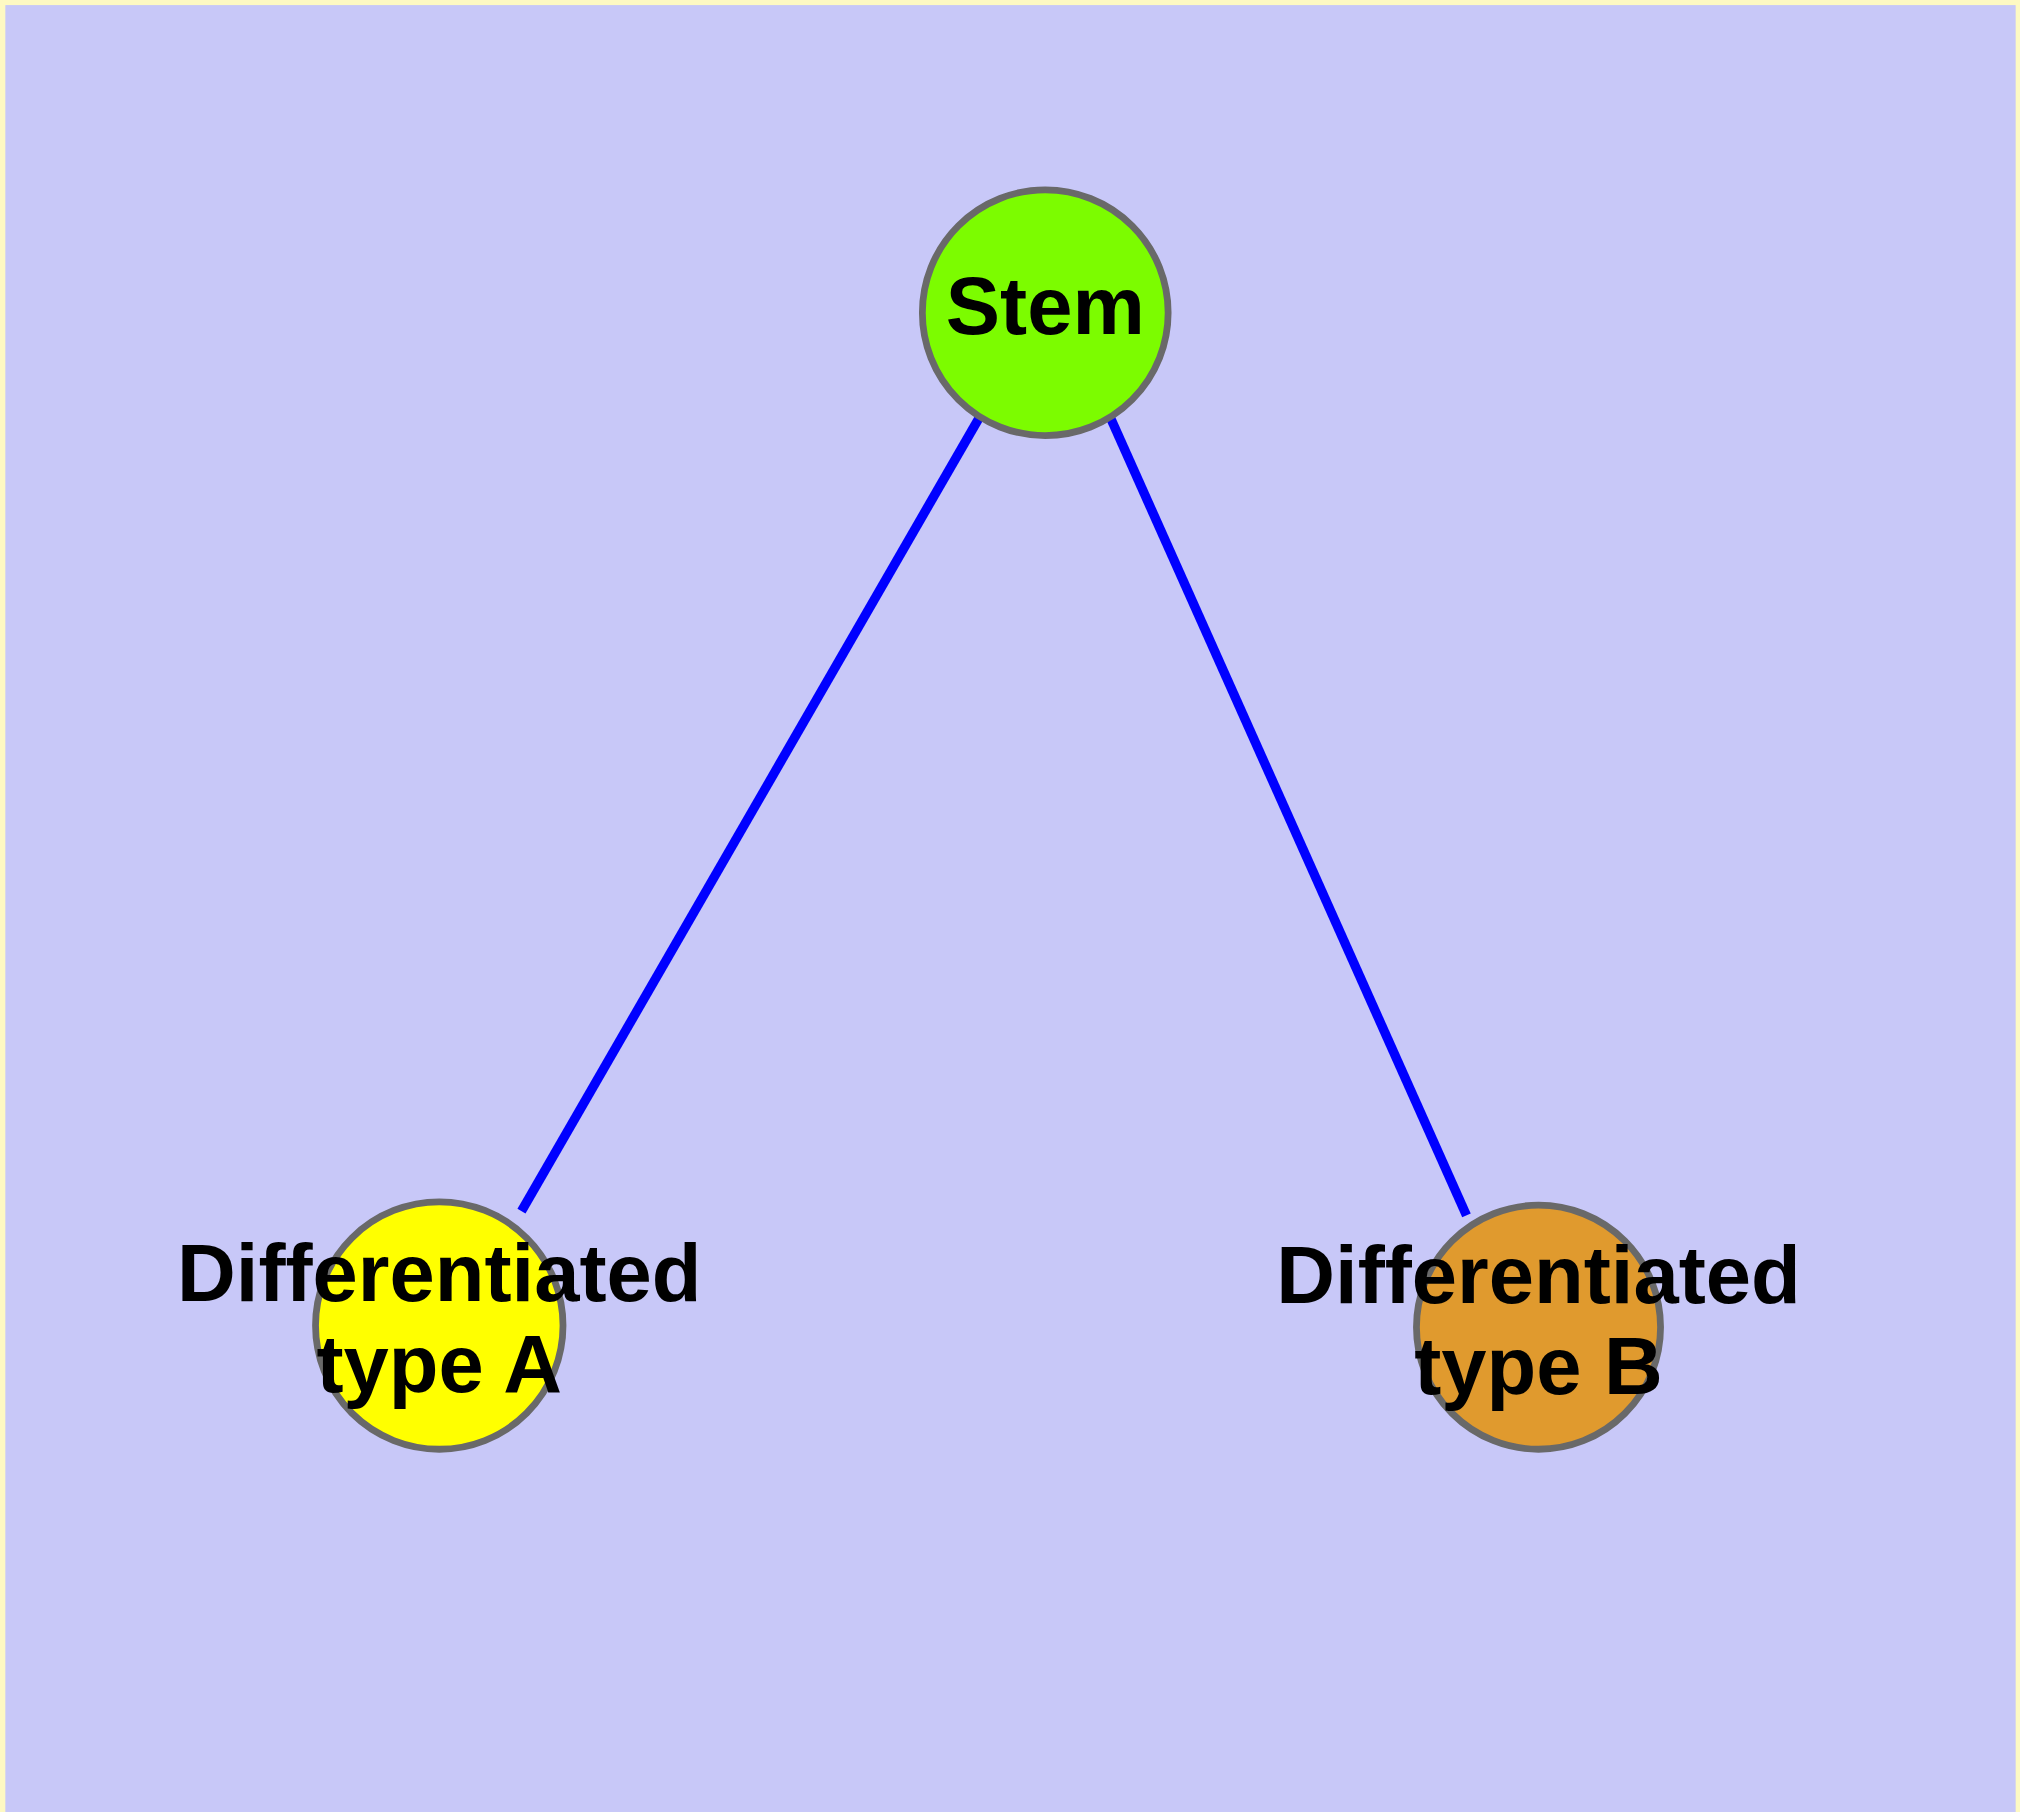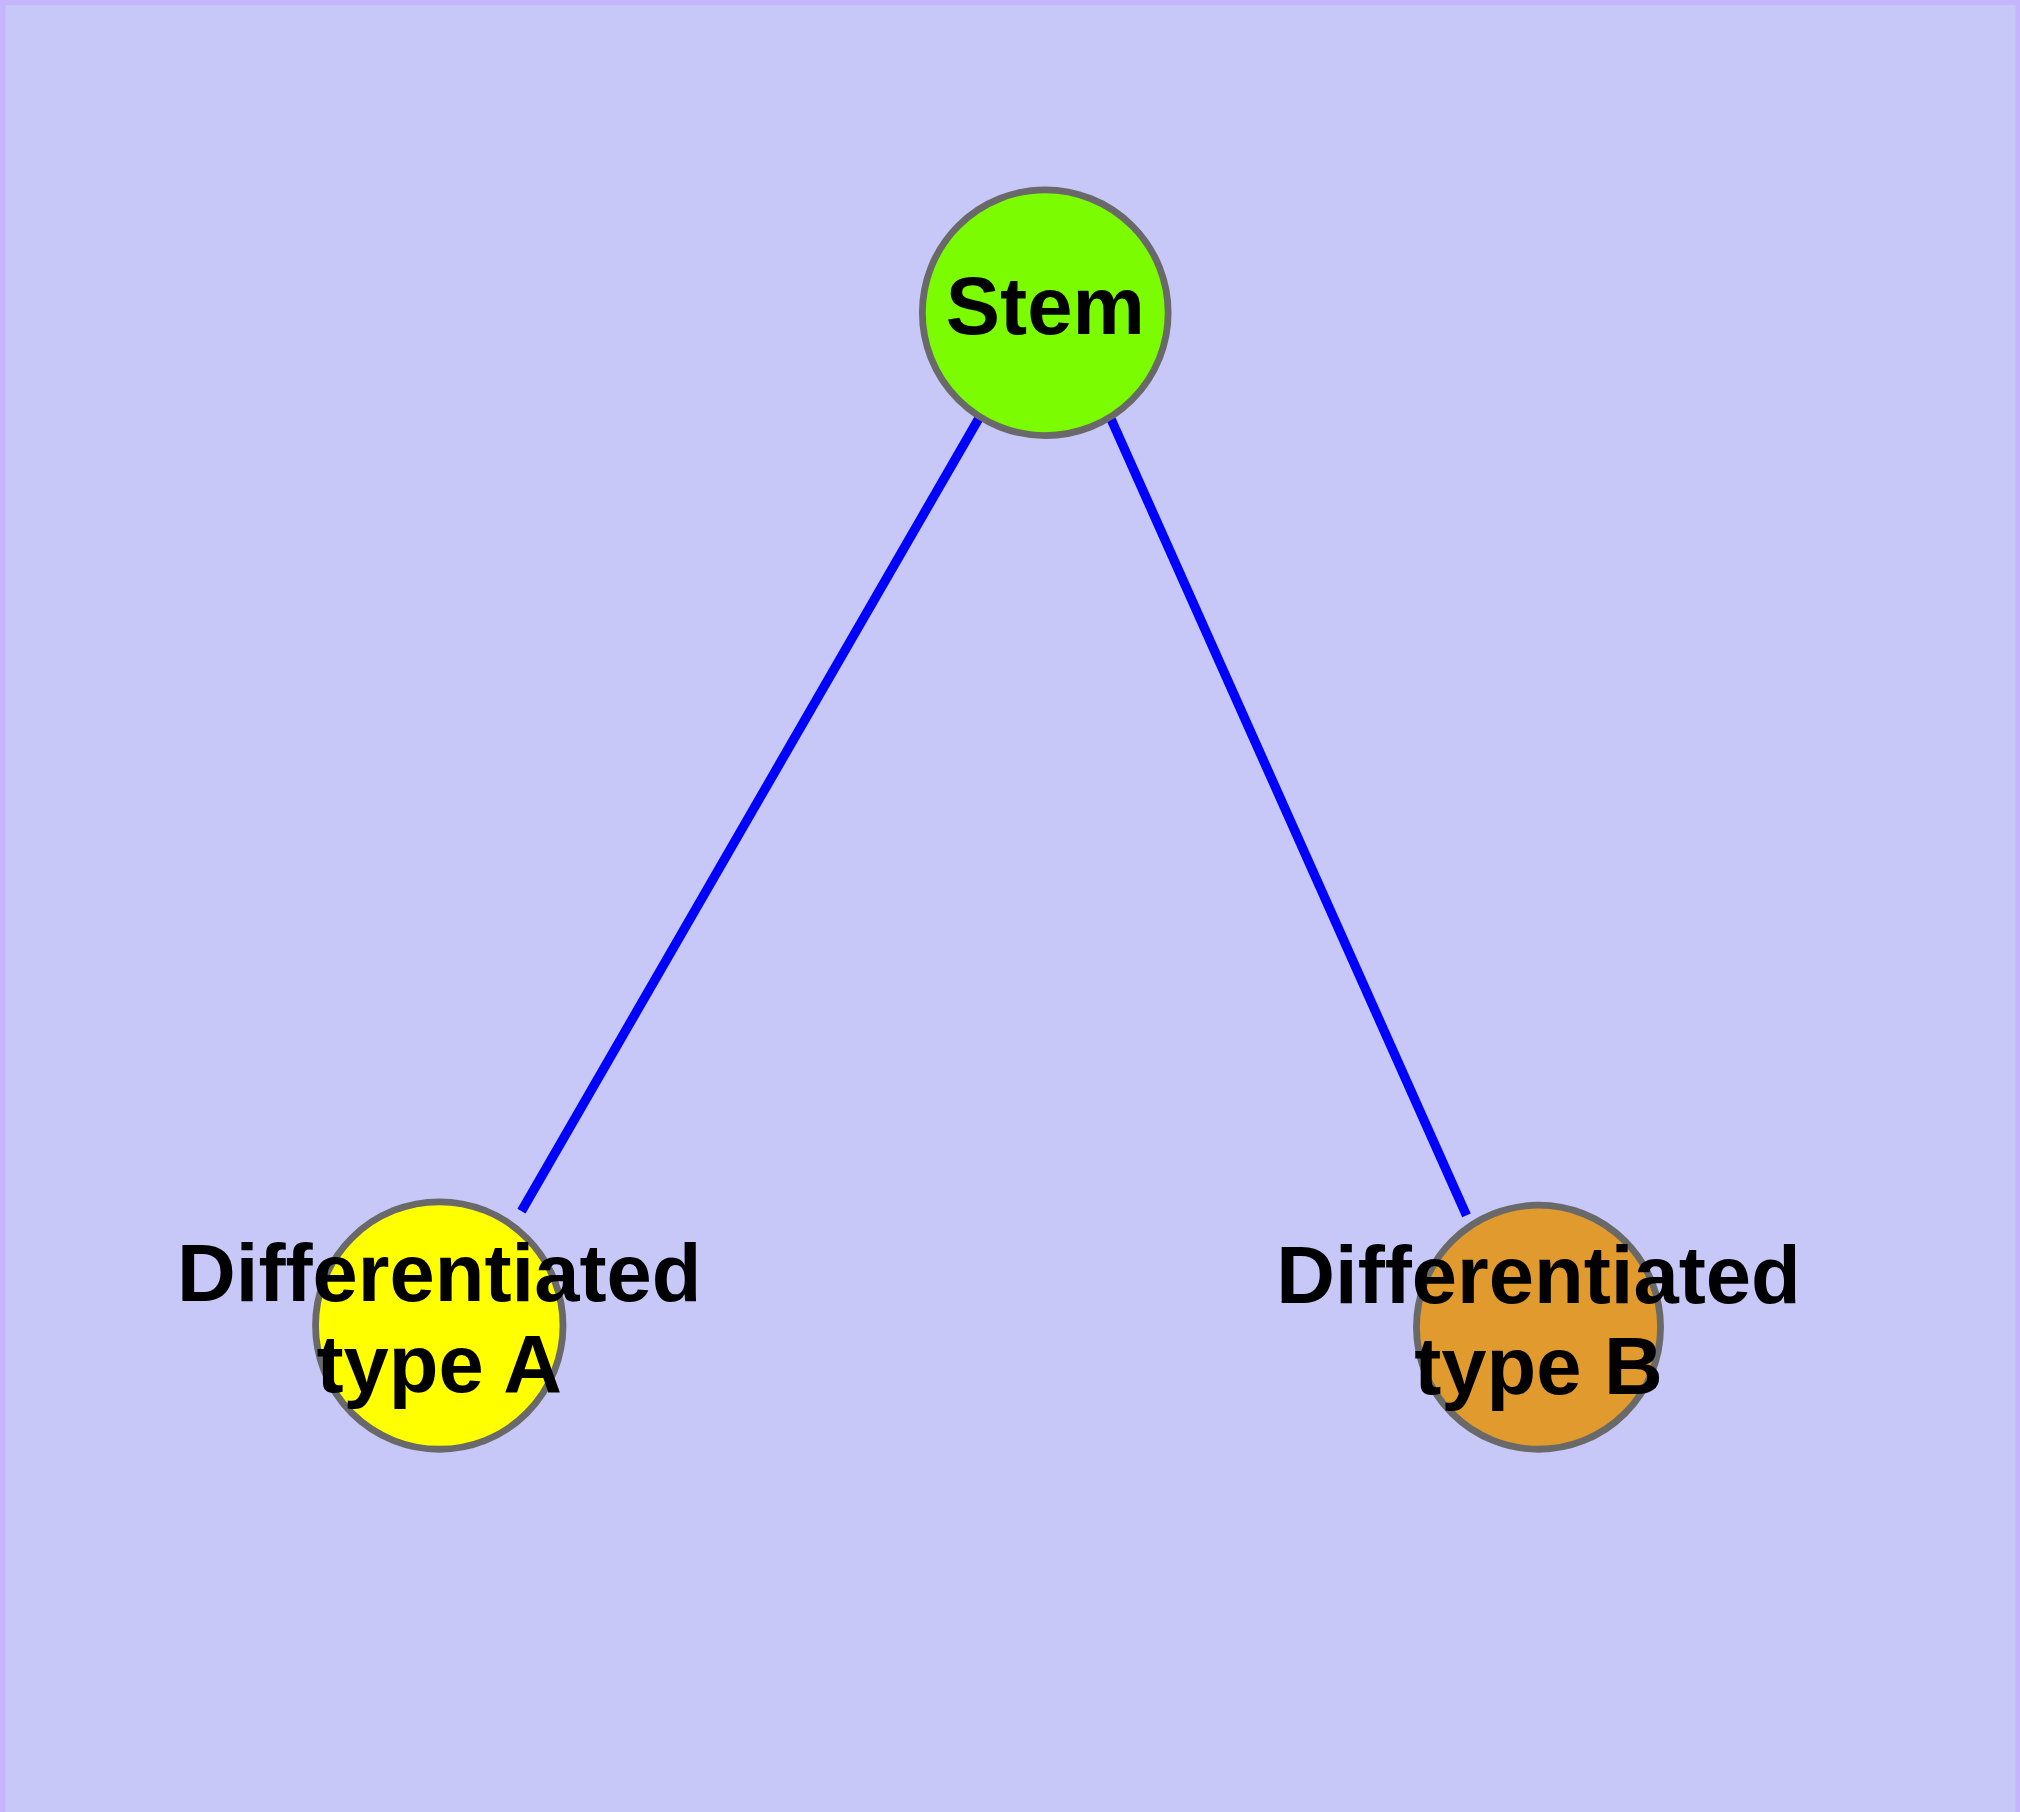--- a/index.html
+++ b/index.html
@@ -33,21 +33,21 @@
     fill: #000000;
     font-family: "Liberation Sans", sans-serif;
     text-anchor: middle;
     dominant-baseline: middle;
     paint-order: normal;
   }
 </style>
 </head>
 <body style="background: rgb(255, 255, 255);">
 
-<div id="figure-root" style="background: #c4b5fd;">
+<div id="figure-root" style="background: #fef9c3;">
   <svg id="graph-canvas" viewBox="0 0 2384 2138" xmlns="http://www.w3.org/2000/svg">
 
     <rect id="panel-bg" x="6" y="6" width="2372" height="2132" fill="#c8c8f8"></rect>
 
     <g id="edges-layer">
       <line id="edge-0" stroke-linecap="butt" x1="1155" y1="493" x2="615" y2="1429" stroke="#0000ff" stroke-width="11"></line>
       <line id="edge-1" stroke-linecap="butt" x1="1310" y1="493" x2="1730" y2="1434" stroke="#0000ff" stroke-width="11"></line>
     </g>
 
     <g id="nodes-layer">

